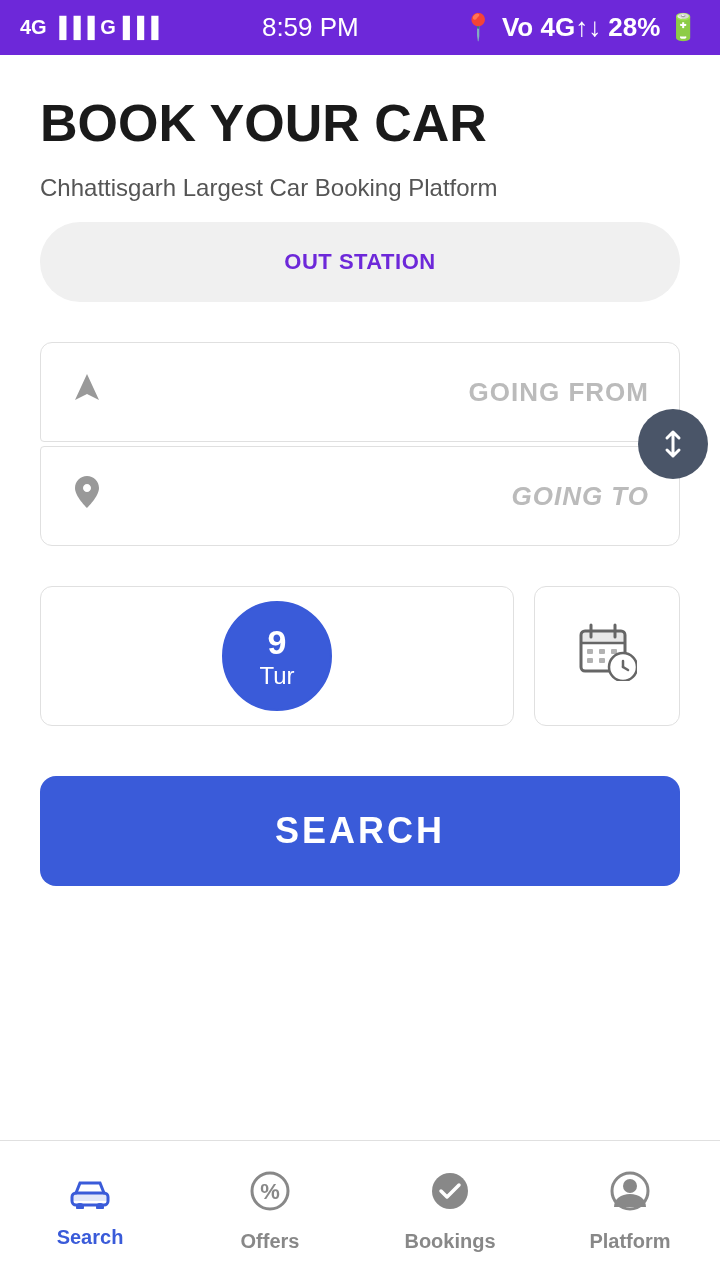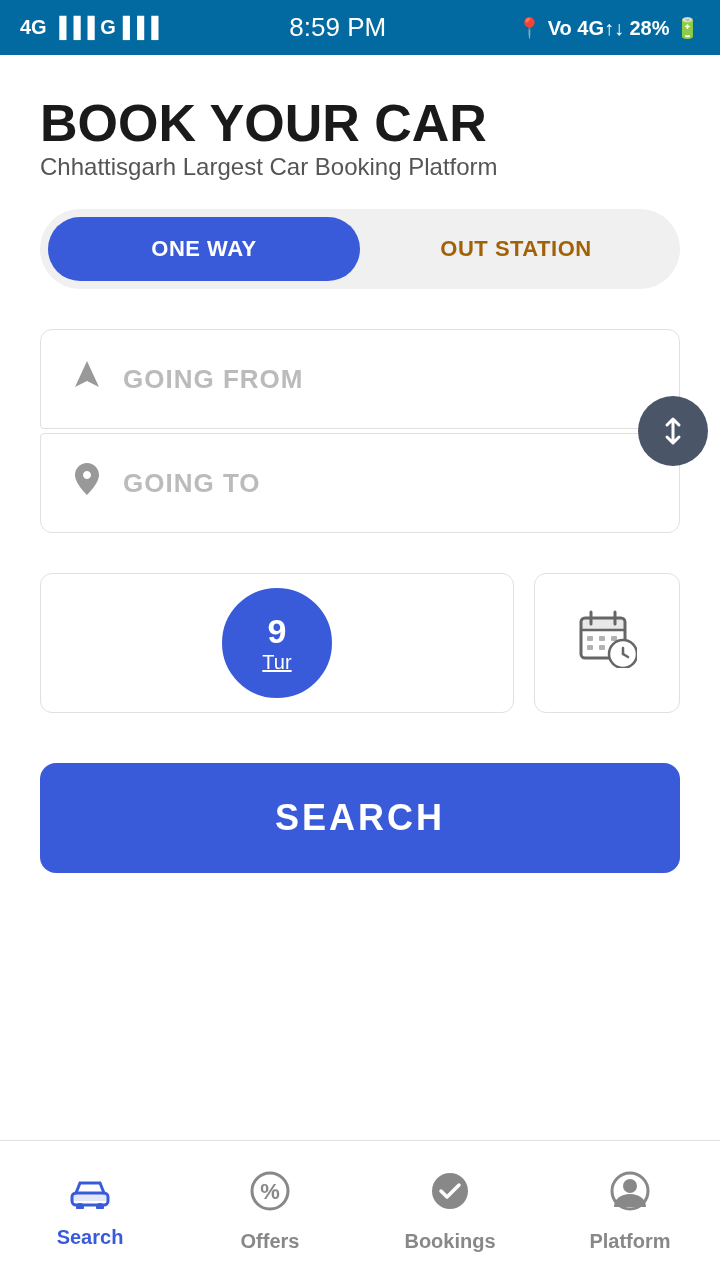--- a/index.html
+++ b/index.html
@@ -11,21 +11,21 @@
       background: #ffffff;
       font-family: 'Arial', sans-serif;
       position: relative;
       overflow-x: hidden;
     }
 
     
     .status-bar {
       width: 100%;
       height: 55px;
-      background: #0369a1;
+      background: #6d28d9;
       display: flex;
       align-items: center;
       justify-content: space-between;
       padding: 0 20px;
       color: white;
       font-size: 22px;
       font-weight: bold;
     }
     .status-left {
       display: flex;
@@ -34,87 +34,89 @@
       font-size: 20px;
     }
     .status-center {
       font-size: 26px;
       font-weight: normal;
     }
     .status-right {
       display: flex;
       align-items: center;
       gap: 6px;
-      font-size: 20px;
+      font-size: 26px;
     }
 
     
     .main-content {
       padding: 40px 40px 160px 40px;
     }
 
     
     .app-title {
       font-size: 52px;
       font-weight: 900;
       color: #1a1a1a;
       line-height: 1.1;
-      margin-bottom: 1px;
+      margin-bottom: 22px;
     }
     .app-subtitle {
       font-size: 24px;
       color: #555;
-      margin-bottom: 28px;
+      margin-bottom: 20px;
     }
 
     
     .trip-type-container {
       background: #f0f0f0;
       border-radius: 50px;
       display: flex;
       align-items: center;
       padding: 8px;
       margin-bottom: 40px;
       height: 80px;
     }
     .trip-type-btn {
       flex: 1;
       height: 64px;
       border: none;
       background: transparent;
       border-radius: 50px;
       font-size: 22px;
       font-weight: 700;
-      color: #a16207;
+      color: #6d28d9;
       cursor: pointer;
       letter-spacing: 0.5px;
     }
     .trip-type-btn.active {
       background: #3a5bd9;
       color: #ffffff;
     }
 
     
     .location-card {
       background: #fff;
       border: 1.5px solid #e0e0e0;
       border-radius: 12px;
       margin-bottom: 2px;
       height: 100px;
       display: flex;
       align-items: center;
       padding: 0 30px;
       position: relative;
+      justify-content: space-between;
     }
     .location-card:first-of-type {
       border-radius: 12px 12px 4px 4px;
       margin-bottom: 4px;
     }
     .location-card:nth-of-type(2) {
       border-radius: 4px 4px 12px 12px;
+      font-style: italic;
     }
     .location-icon {
       font-size: 32px;
       color: #888;
       margin-right: 20px;
     }
     .location-text {
       font-size: 26px;
       font-weight: 600;
       color: #bbb;
@@ -187,23 +189,22 @@
     .day-circle.active {
       background: #3a5bd9;
       border-color: #3a5bd9;
       color: white;
     }
     .day-number {
       font-size: 34px;
       font-weight: 700;
     }
     .day-name {
-      font-size: 20px;
+      font-size: 24px;
       font-weight: 500;
-      text-decoration: underline;
     }
     .day-circle:not(.active) .day-number,
     .day-circle:not(.active) .day-name {
       color: #555;
     }
 
     
     .search-btn {
       width: 100%;
       height: 110px;
@@ -276,21 +277,20 @@
 </div>
 
 <div class="main-content">
 
   
   <h1 class="app-title">BOOK YOUR CAR</h1>
   <p class="app-subtitle">Chhattisgarh Largest Car Booking Platform</p>
 
   
   <div class="trip-type-container">
-    <button class="trip-type-btn active">ONE WAY</button>
     <button class="trip-type-btn">OUT STATION</button>
   </div>
 
   
   <div class="location-wrapper">
     <div class="location-card">
       <span class="location-icon">
         
         <svg width="32" height="32" viewBox="0 0 32 32" fill="none" xmlns="http://www.w3.org/2000/svg">
           <polygon points="16,2 28,28 16,22 4,28" fill="#999"></polygon>

